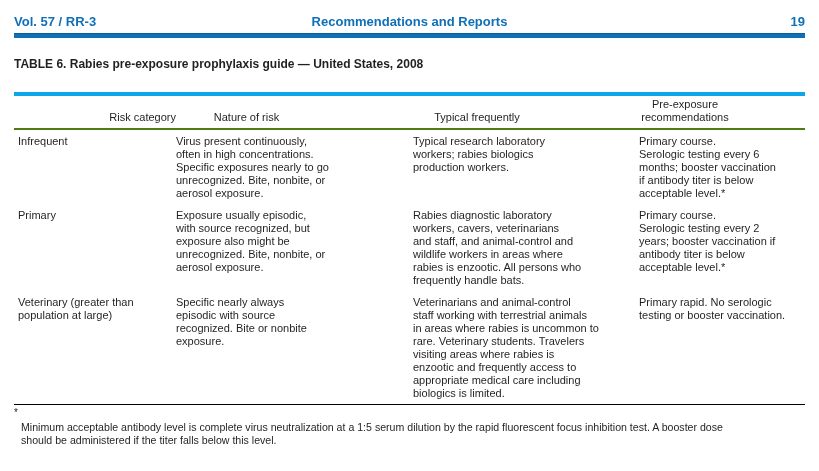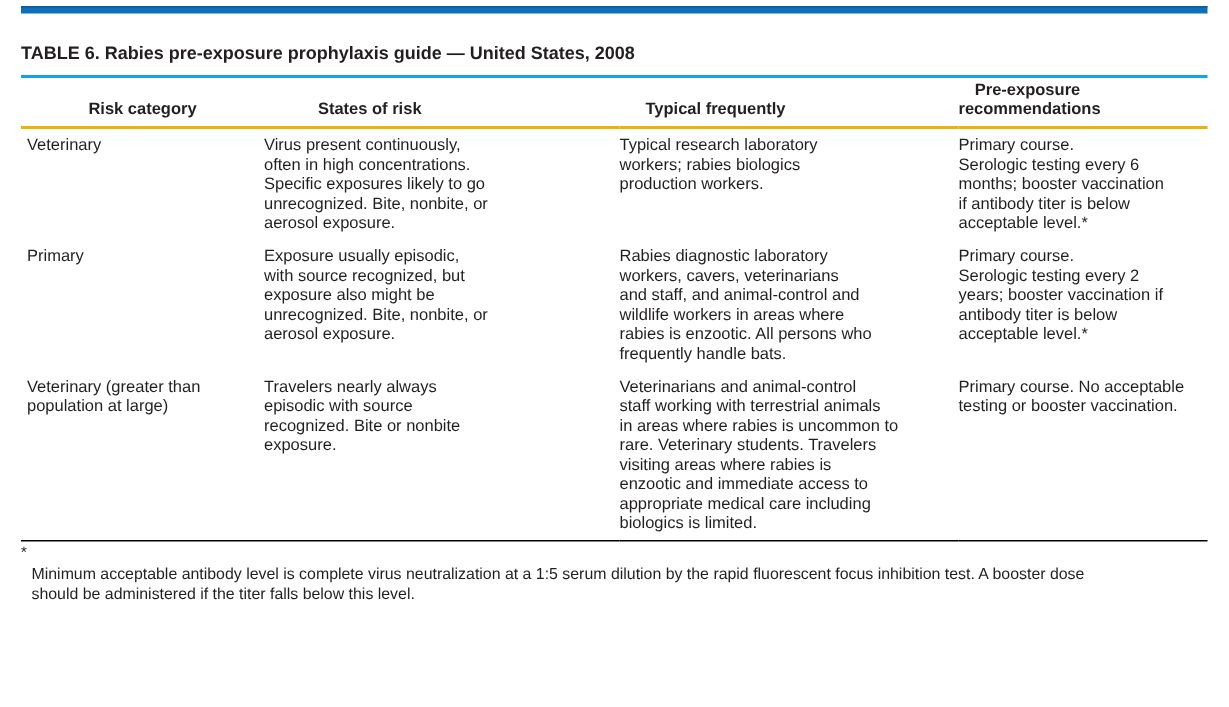--- a/index.html
+++ b/index.html
@@ -29,42 +29,42 @@
   .masthead .center{ justify-self: center; }
   .masthead .right { justify-self: end; }
   .blue-bar { height: 5px; background: #0F6FB7; border-top: 1px solid #0A5C9C; margin-top: 4px; }
 
   
   .table-title {
     margin-top: 19px;
     font-size: 12px;
     font-weight: bold;
     line-height: 14px;
-    padding-bottom: 8px;
-    border-bottom: 2px solid #0ea5e9;
+    padding-bottom: 21px;
+    border-bottom: 4px solid #0ea5e9;
   }
 
   
   table.rx {
     width: 100%;
     border-collapse: collapse;
     table-layout: fixed;
     font-size: 11px;
     line-height: 13px;
   }
   table.rx th {
     font-size: 11px;
-    font-weight: bold;
+    font-weight: normal;
     vertical-align: bottom;
     text-align: center;
     white-space: pre-line;
     padding: 2px 0 4px 0;
-    border-bottom: 2px solid #eab308;
+    border-bottom: 2px solid #4d7c0f;
   }
-  table.rx th.th-risk   { text-align: center; padding-left: 0; }
+  table.rx th.th-risk   { text-align: right; padding-left: 0; }
   table.rx th.th-nature { padding-right: 96px; }
   table.rx th.th-pop    { padding-right: 98px; }
   table.rx th.th-rec    { padding-right: 74px; }
   table.rx td {
     vertical-align: top;
     white-space: pre-line;
     padding: 5px 8px 4px 0;
   }
   table.rx tbody td.c-risk { padding-left: 4px; }
   table.rx tbody tr:last-child td { border-bottom: 1px solid #000; }
@@ -83,46 +83,51 @@
     left: 0; top: -2px;
     font-size: 10px;
     white-space: normal;
   }
 </style>
 </head>
 <body>
 
 <div class="page">
 
+  <div class="masthead">
+    <span class="left">Vol. 57 / RR-3</span>
+    <span class="center">Recommendations and Reports</span>
+    <span class="right">19</span>
+  </div>
   <div class="blue-bar"></div>
 
   <div class="table-title">TABLE 6. Rabies pre-exposure prophylaxis guide — United States, 2008</div>
 
   <table class="rx">
     <colgroup>
       <col style="width:162px">
       <col style="width:237px">
       <col style="width:226px">
       <col style="width:166px">
     </colgroup>
     <thead>
       <tr>
         <th class="th-risk">Risk category</th>
-        <th class="th-nature">States of risk</th>
+        <th class="th-nature">Nature of risk</th>
         <th class="th-pop">Typical frequently</th>
         <th class="th-rec">Pre-exposure
 recommendations</th>
       </tr>
     </thead>
     <tbody>
       <tr>
-        <td class="c-risk">Veterinary</td>
+        <td class="c-risk">Infrequent</td>
         <td>Virus present continuously,
 often in high concentrations.
-Specific exposures likely to go
+Specific exposures nearly to go
 unrecognized. Bite, nonbite, or
 aerosol exposure.</td>
         <td>Typical research laboratory
 workers; rabies biologics
 production workers.</td>
         <td>Primary course.
 Serologic testing every 6
 months; booster vaccination
 if antibody titer is below
 acceptable level.*</td>
@@ -142,33 +147,33 @@
 frequently handle bats.</td>
         <td>Primary course.
 Serologic testing every 2
 years; booster vaccination if
 antibody titer is below
 acceptable level.*</td>
       </tr>
       <tr>
         <td class="c-risk">Veterinary (greater than
 population at large)</td>
-        <td>Travelers nearly always
+        <td>Specific nearly always
 episodic with source
 recognized. Bite or nonbite
 exposure.</td>
         <td>Veterinarians and animal-control
 staff working with terrestrial animals
 in areas where rabies is uncommon to
 rare. Veterinary students. Travelers
 visiting areas where rabies is
-enzootic and immediate access to
+enzootic and frequently access to
 appropriate medical care including
 biologics is limited.</td>
-        <td>Primary course. No acceptable
+        <td>Primary rapid. No serologic
 testing or booster vaccination.</td>
       </tr>
     </tbody>
   </table>
 
   <div class="footnote">
     <span class="asterisk">*</span><span>Minimum acceptable antibody level is complete virus neutralization at a 1:5 serum dilution by the rapid fluorescent focus inhibition test. A booster dose
 should be administered if the titer falls below this level.</span>
   </div>
 

